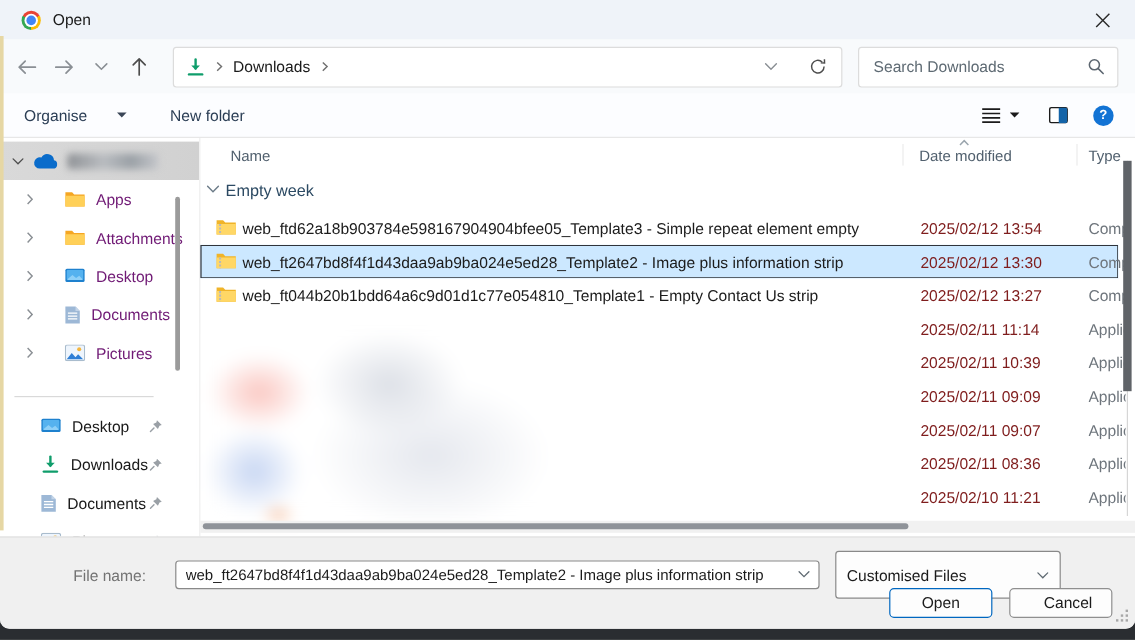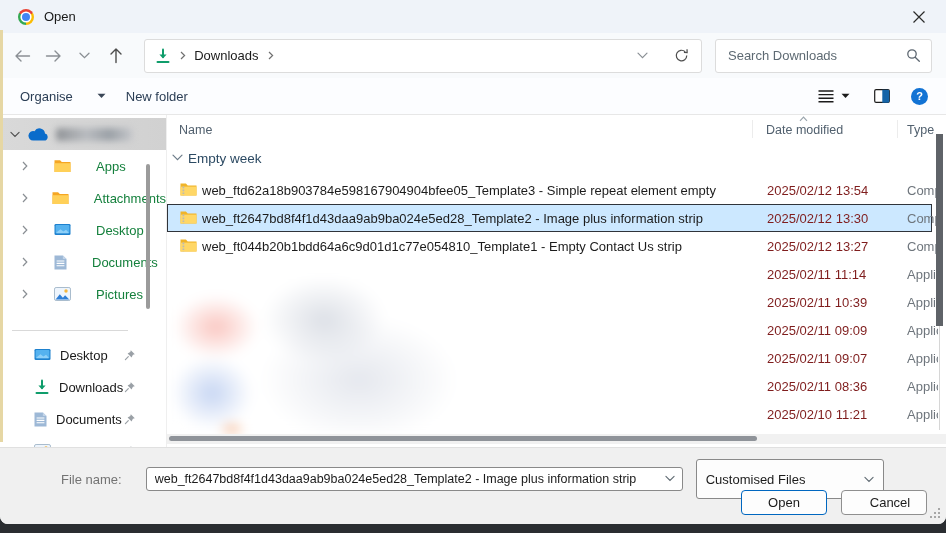--- a/index.html
+++ b/index.html
@@ -29,35 +29,35 @@
   .searchbox{margin-left:13px;flex:1;height:34px;box-sizing:border-box;background:#fff;
              border:1px solid #dcdcdc;border-radius:3px;display:flex;align-items:center;padding:0 10px;}
   .searchbox input{flex:1;border:none;outline:none;background:transparent;
                    font:13px "Liberation Sans",sans-serif;color:#444;}
   .searchbox input::placeholder{color:#5e6a73;opacity:1;}
   
   .toolbar{height:36px;flex:0 0 36px;background:#fcfdff;border-bottom:1px solid #e7e7e7;
            display:flex;align-items:center;padding:0 18px 0 20px;}
   .tool-lbl{color:#2b3e55;font-size:13px;}
   .organise{display:flex;align-items:center;gap:24px;}
-  .newfolder{margin-left:20px;}
+  .newfolder{margin-left:36px;}
   .tool-right{margin-left:auto;display:flex;align-items:center;}
   .help{width:17px;height:17px;border-radius:50%;background:#1273d4;color:#fff;font-size:11px;
         font-weight:bold;display:flex;align-items:center;justify-content:center;}
   
   .content{flex:1;display:flex;position:relative;background:#fff;min-height:0;}
   .sidebar{width:166px;flex:0 0 166px;position:relative;overflow:hidden;padding-top:3px;box-sizing:border-box;}
   .sb-root{height:32px;display:flex;align-items:center;padding-left:10px;
            background:linear-gradient(90deg,#d9d9d9,#d1d1d1);}
   .sb-root .blurname{margin-left:8px;width:76px;height:13px;border-radius:3px;
            background:linear-gradient(90deg,#8f9296,#b9bcc0 40%,#9aa0a6 70%,#c4c6ca);filter:blur(3px);}
   .sb-row{height:32px;display:flex;align-items:center;padding-left:22px;}
   .sb-row .chev{width:12px;display:flex;}
   .sb-row .ic{margin-left:20px;display:flex;}
-  .sb-row .lbl{margin-left:25px;color:#15803d;white-space:nowrap;text-align:right;}
+  .sb-row .lbl{margin-left:9px;color:#701a75;white-space:nowrap;text-align:right;}
   .sb-sep{border-top:1px solid #d9d9d9;margin:20px 38px 8px 12px;}
   .pin-row{height:32px;display:flex;align-items:center;padding-left:34px;}
   .pin-row .lbl{margin-left:9px;color:#191919;white-space:nowrap;}
   .pin-row .pin{margin-left:auto;margin-right:30px;display:flex;}
   .sb-scroll{position:absolute;left:146px;top:49px;width:4px;height:145px;background:#9b9b9b;border-radius:2px;}
   .main{flex:1;position:relative;border-left:1px solid #eeeeee;}
   .hdr-lbl{position:absolute;top:8px;color:#51606e;font-size:12.5px;white-space:nowrap;}
   .hdr-sep{position:absolute;top:5px;width:1px;height:18px;background:#ececec;}
   .sortcaret{position:absolute;top:1px;left:632px;}
   .group-row{position:absolute;top:30px;left:0;height:29px;}
@@ -356,21 +356,21 @@
               <path d="M6.8 1.2 l4 4 -1.9 0.5 -1.3 2.7 -4-4 2.7-1.3z" fill="#9aa0a6"></path>
               <path d="M4.3 7.7 L1.4 10.6" stroke="#9aa0a6" stroke-width="1.2" stroke-linecap="round"></path>
             </svg>
           </span>
         </div>
         <div class="sb-scroll"></div>
       </div>
 
       <div class="main">
         <div>
-          <span class="hdr-lbl" style="left:12px">Name</span>
+          <span class="hdr-lbl" style="left:25px">Name</span>
           <span class="hdr-sep" style="left:585px"></span>
           <span class="sortcaret">
             <svg width="9" height="6" viewBox="0 0 9 6">
                 <path d="M1 4.8 L4.5 1.2 L8 4.8" fill="none" stroke="#9aa5ad" stroke-width="1.2"></path>
               </svg>
           </span>
           <span class="hdr-lbl" style="left:599px">Date modified</span>
           <span class="hdr-sep" style="left:730px"></span>
           <span class="hdr-lbl" style="left:740px">Type</span>
         </div>

